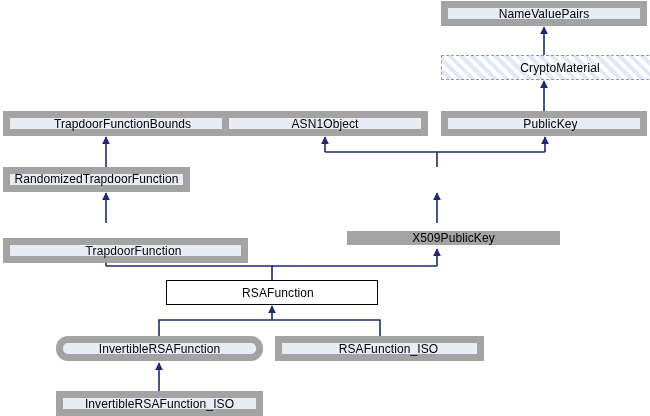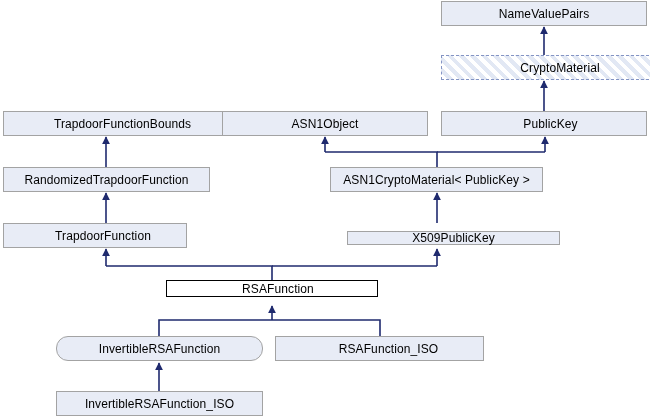--- a/index.html
+++ b/index.html
@@ -24,21 +24,21 @@
     align-items:center;
     justify-content:center;
     font-size:12px;
     line-height:1;
     color:#000000;
     white-space:nowrap;
     letter-spacing:0.1px;
   }
   .node.solid{
     background:#e8ecf6;
-    border:1px solid #a3a3a3;
+    border:7px solid #a3a3a3;
   }
   .node.current{
     background:#ffffff;
     border:1px solid #000000;
   }
   .node.abstract{
     border:1px dashed #8494c4;
     background-color:#ffffff;
     background-image:repeating-linear-gradient(
        45deg,
@@ -108,37 +108,34 @@
   </div>
 
   <div class="node solid" style="left:222px;top:111px;width:206px;height:25px;">
     <span class="label">ASN1Object</span>
   </div>
 
   <div class="node solid" style="left:441px;top:111px;width:206px;height:25px;padding-left:13px;">
     <span class="label">PublicKey</span>
   </div>
 
-  <div class="node solid" style="left:3px;top:167px;width:207px;height:25px;">
+  <div class="node solid" style="left:3px;top:167px;width:187px;height:25px;align-items:flex-end;">
     <span class="label">RandomizedTrapdoorFunction</span>
   </div>
 
-  <div class="node solid" style="left:330px;top:167px;width:213px;height:25px;">
-    <span class="label">ASN1CryptoMaterial&lt; PublicKey &gt;</span>
-  </div>
 
-  <div class="node solid" style="left:3px;top:223px;width:184px;height:25px;padding-left:16px;">
+  <div class="node solid" style="left:3px;top:238px;width:245px;height:25px;padding-left:16px;">
     <span class="label">TrapdoorFunction</span>
   </div>
 
   <div class="node solid" style="left:330px;top:231px;width:213px;height:14px;margin-left:17px;">
     <span class="label">X509PublicKey</span>
   </div>
 
-  <div class="node current" style="left:166px;top:280px;width:212px;height:17px;padding-left:12px;">
+  <div class="node current" style="left:166px;top:280px;width:212px;height:25px;padding-left:12px;">
     <span class="label">RSAFunction</span>
   </div>
 
   <div class="node solid" style="left:56px;top:336px;width:207px;height:25px;border-radius:12px;">
     <span class="label">InvertibleRSAFunction</span>
   </div>
 
   <div class="node solid" style="left:275px;top:336px;width:209px;height:25px;padding-left:18px;">
     <span class="label">RSAFunction_ISO</span>
   </div>

